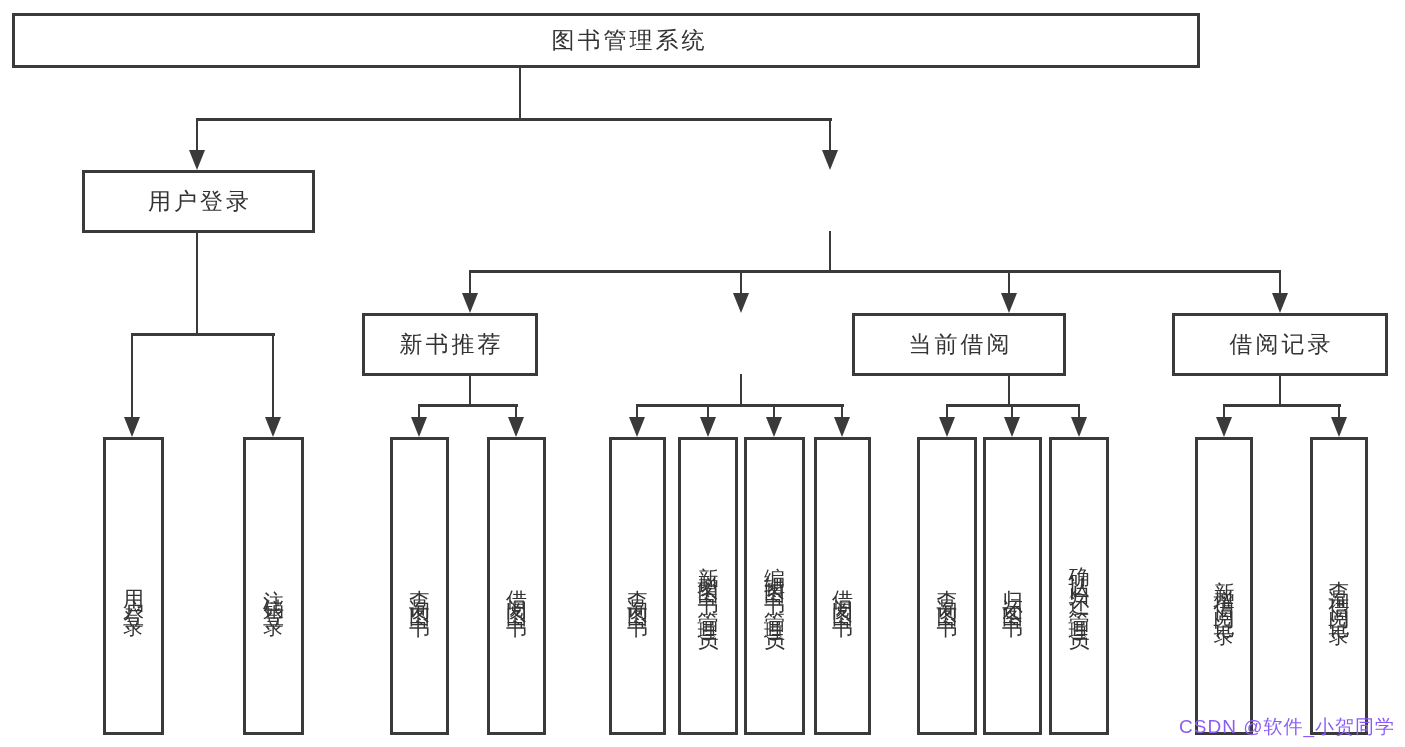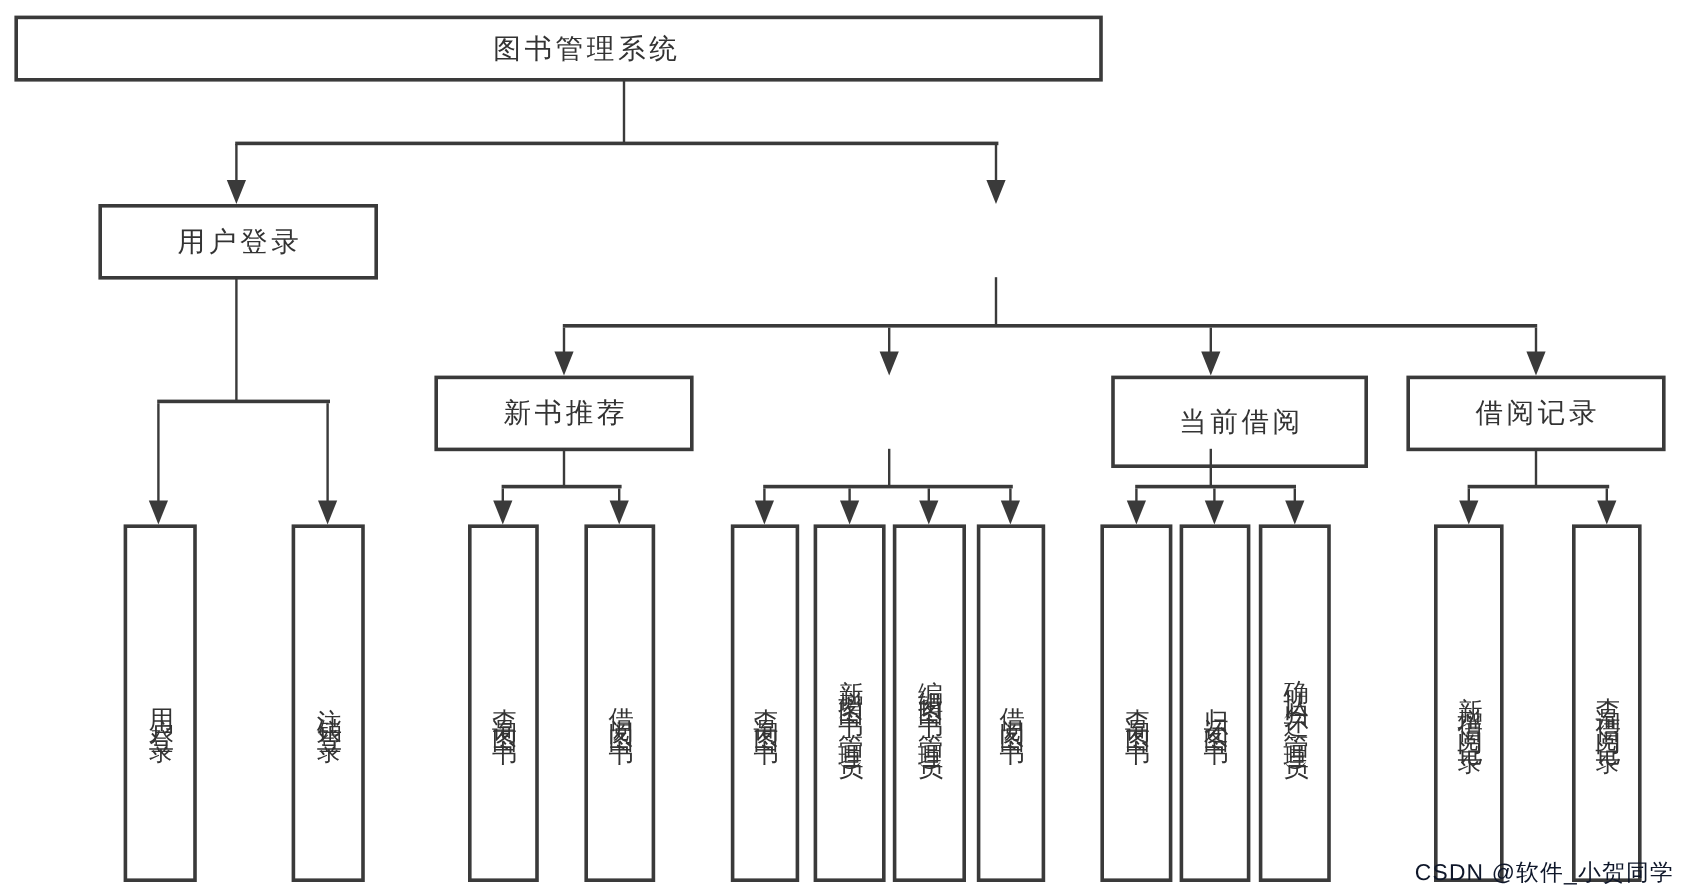--- a/index.html
+++ b/index.html
@@ -39,46 +39,46 @@
   .arrow{
     position:absolute;width:0;height:0;
     border-left:8px solid transparent;
     border-right:8px solid transparent;
     border-top:20px solid #3a3a3a;
   }
   .watermark{
     position:absolute;
     top:714px;right:10px;
     font-size:19px;
-    color:#0f172a;
+    color:#8b5cf6;
     letter-spacing:1px;
     z-index:10;
     white-space:nowrap;
   }
 </style>
 </head>
 <body>
 
 <div id="canvas">
 
-  <div class="node" style="left:12px;top:13px;width:907px;height:55px;padding-left:44px;">
+  <div class="node" style="left:12px;top:13px;width:1188px;height:55px;padding-left:44px;">
     <span class="h-label">图书管理系统</span>
   </div>
 
   <div class="node" style="left:82px;top:170px;width:233px;height:63px;">
     <span class="h-label">用户登录</span>
   </div>
 
 
-  <div class="node" style="left:362px;top:313px;width:216px;height:63px;">
+  <div class="node" style="left:362px;top:313px;width:176px;height:63px;">
     <span class="h-label">新书推荐</span>
   </div>
 
 
-  <div class="node" style="left:926px;top:313px;width:214px;height:77px;">
+  <div class="node" style="left:852px;top:313px;width:214px;height:63px;">
     <span class="h-label">当前借阅</span>
   </div>
 
   <div class="node" style="left:1172px;top:313px;width:216px;height:63px;">
     <span class="h-label">借阅记录</span>
   </div>
 
   <div class="node" style="left:103px;top:437px;width:61px;height:298px;">
     <span class="v-label">用户登录</span>
   </div>

